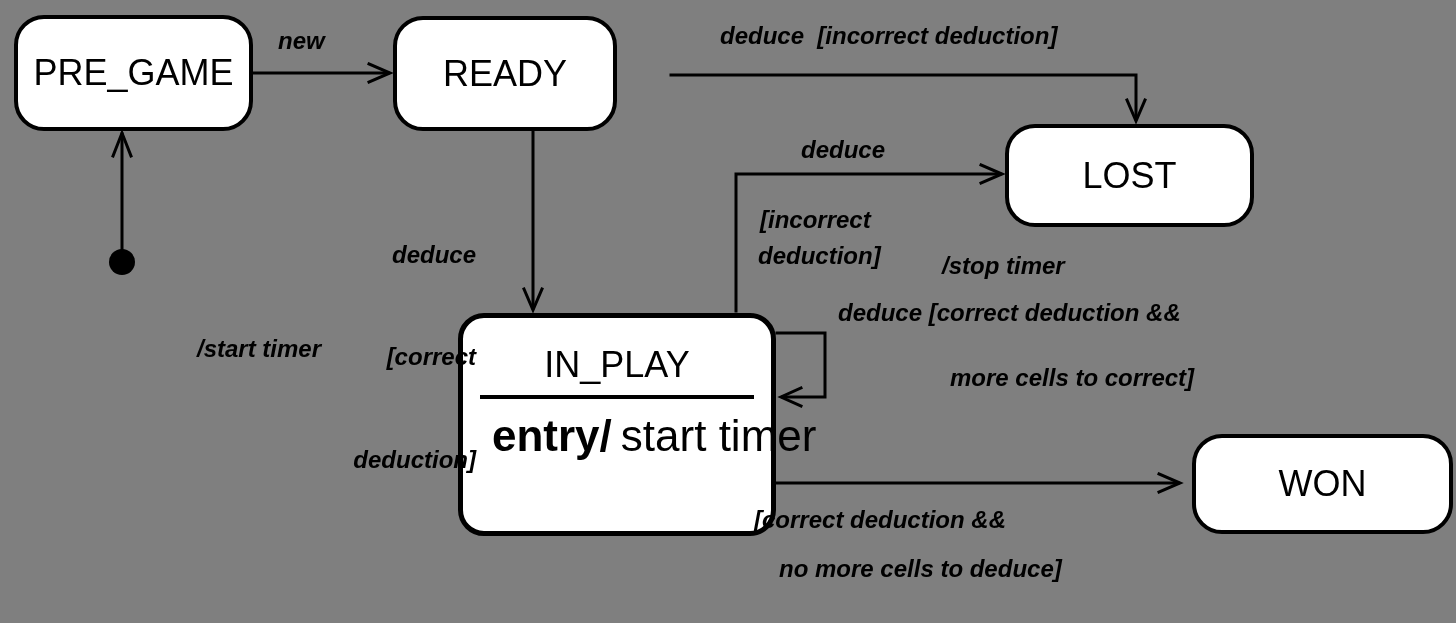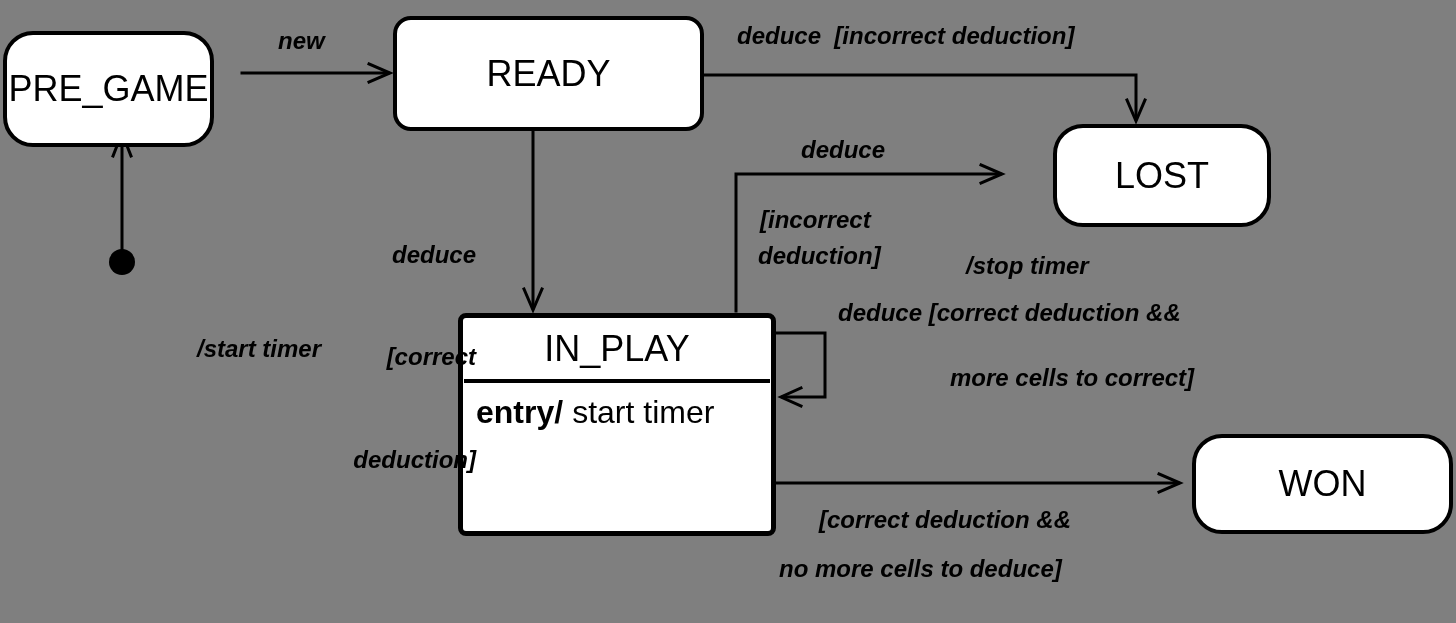--- a/index.html
+++ b/index.html
@@ -11,38 +11,38 @@
     color:#000;
     overflow:hidden;
   }
   svg.wires{position:absolute;left:0;top:0;}
   .state{
     position:absolute;box-sizing:border-box;
     background:#FFFFFF;border:4px solid #000;border-radius:30px;
     display:flex;align-items:center;justify-content:center;
     font-size:36px;line-height:1;white-space:nowrap;
   }
-  #st-pre   {left:3px;   top:15px;  width:211px; height:116px;margin-top:16px;}
-  #st-ready {left:393px; top:16px;  width:311px; height:115px;border-radius:18px;}
-  #st-lost  {left:1005px;top:124px; width:218px; height:103px;margin-left:48px;}
+  #st-pre   {left:14px;   top:15px;  width:239px; height:116px;}
+  #st-ready {left:393px; top:16px;  width:224px; height:115px;}
+  #st-lost  {left:1005px;top:124px; width:249px; height:103px;}
   #st-won   {left:1192px;top:434px; width:261px; height:100px;}
   .composite{
     left:458px;top:313px;width:318px;height:223px;
-    border-width:5px;border-radius:8px;
-    display:block;padding:1px;
+    border-width:5px;border-radius:26px;
+    display:block;padding:17px;
   }
   .composite .title{
     height:60px;border-bottom:4px solid #000;
     display:flex;align-items:center;justify-content:center;
     font-size:36px;
   }
   .composite .body{
     padding:9px 10px 0 12px;
     display:flex;flex-direction:column;gap:38px;
-    font-size:32px;line-height:1.25;white-space:nowrap;
+    font-size:44px;line-height:1.25;white-space:nowrap;
   }
   .kw{font-weight:bold;}
   .act{margin-left:9px;}
   .lbl{
     position:absolute;
     font-style:italic;font-weight:bold;font-size:24px;line-height:1.42;
     white-space:pre;
   }
   .ra{text-align:right;}
 </style>
@@ -106,33 +106,33 @@
     </div>
     <div class="body">
       <div>
         <span class="kw">entry/</span><span class="act">start timer</span>
       </div>
     </div>
   </div>
 
   <div class="lbl" style="left:278px;top:24px;">new</div>
 
-  <div class="lbl" style="left:737px;top:19px;">deduce  [incorrect deduction]</div>
+  <div class="lbl" style="left:720px;top:19px;">deduce  [incorrect deduction]</div>
 
   <div class="lbl ra" style="left:280px;top:170px;width:196px;">
     <div>deduce</div>
     <div>[correct</div>
     <div>deduction]</div>
   </div>
   <div class="lbl" style="left:197px;top:332px;">/start timer</div>
 
   <div class="lbl" style="left:801px;top:133px;">deduce</div>
   <div class="lbl" style="left:760px;top:203px;">[incorrect</div>
   <div class="lbl" style="left:758px;top:239px;">deduction]</div>
-  <div class="lbl" style="left:966px;top:249px;">/stop timer</div>
+  <div class="lbl" style="left:942px;top:249px;">/stop timer</div>
 
   <div class="lbl" style="left:838px;top:296px;">deduce [correct deduction &amp;&amp;</div>
   <div class="lbl" style="left:950px;top:361px;">more cells to correct]</div>
 
-  <div class="lbl" style="left:819px;top:503px;">[correct deduction &amp;&amp;</div>
+  <div class="lbl" style="left:754px;top:503px;">[correct deduction &amp;&amp;</div>
   <div class="lbl" style="left:779px;top:552px;">no more cells to deduce]</div>
 
 </div>
 
 </body></html>

